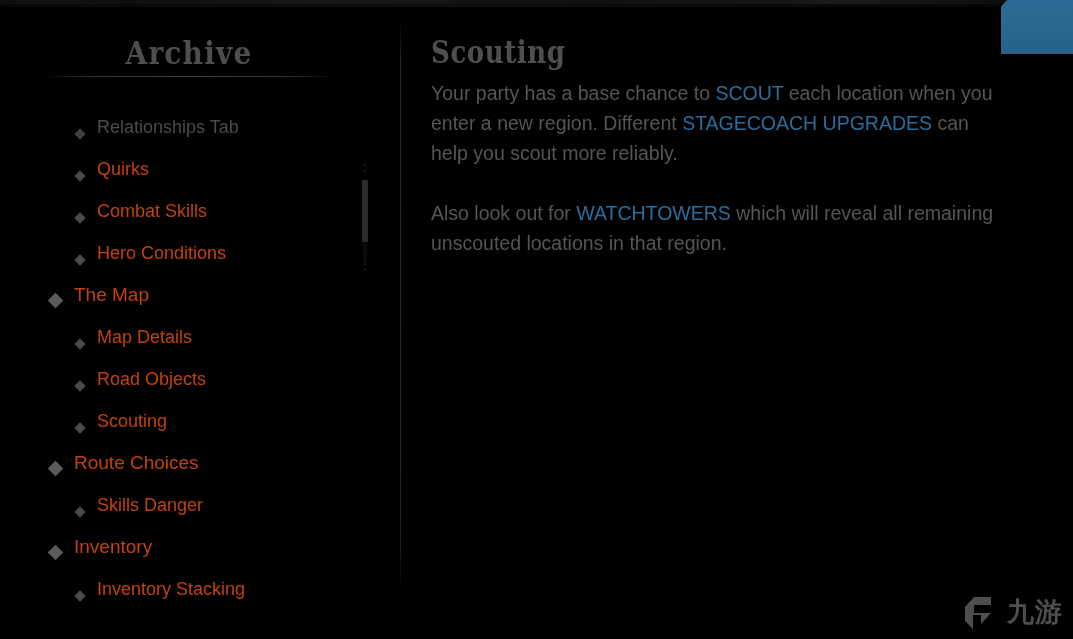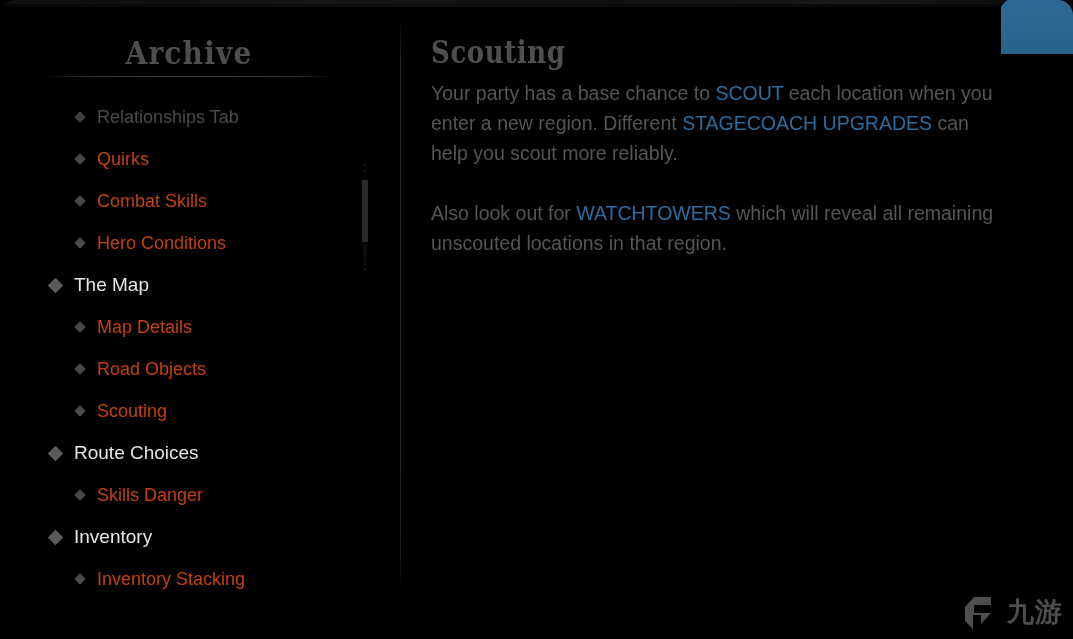--- a/index.html
+++ b/index.html
@@ -15,21 +15,20 @@
     position: relative;
   }
 
   #screen {
     position: absolute;
     inset: 0;
     width: 1073px;
     height: 639px;
     background: #000000;
     overflow: hidden;
-    border-radius: 15px;
   }
 
   
   .top-strip {
     position: absolute;
     top: 0; left: 0;
     width: 1073px;
     height: 4px;
     background: linear-gradient(90deg,
         #0e0e0e 0%, #161616 3%, #101010 12%,
@@ -124,21 +123,21 @@
 
   
   .nav {
     position: absolute;
     left: 0;
     top: 96px;
     width: 380px;
   }
   .nav-item {
     display: flex;
-    align-items: center;
+    align-items: flex-end;
     height: 42px;
     box-sizing: border-box;
     cursor: pointer;
     user-select: none;
   }
   .nav-item .bullet {
     flex: 0 0 auto;
     display: inline-block;
     transform: rotate(45deg);
     margin-right: 10px;
@@ -150,21 +149,21 @@
 
   
   .nav-item.lvl0 { padding-left: 50px; }
   .nav-item.lvl0 .bullet {
     width: 11px; height: 11px;
     background: #5b5b5b;
     margin-right: 13px;
   }
   .nav-item.lvl0 .label {
     font-size: 19px;
-    color: #e5e5e5;
+    color: #c2410c;
   }
 
   
   .nav-item.lvl1 { padding-left: 76px; }
   .nav-item.lvl1 .bullet {
     width: 8px; height: 8px;
     background: #4a4a4a;
     margin-right: 13px;
   }
   .nav-item.lvl1 .label {

